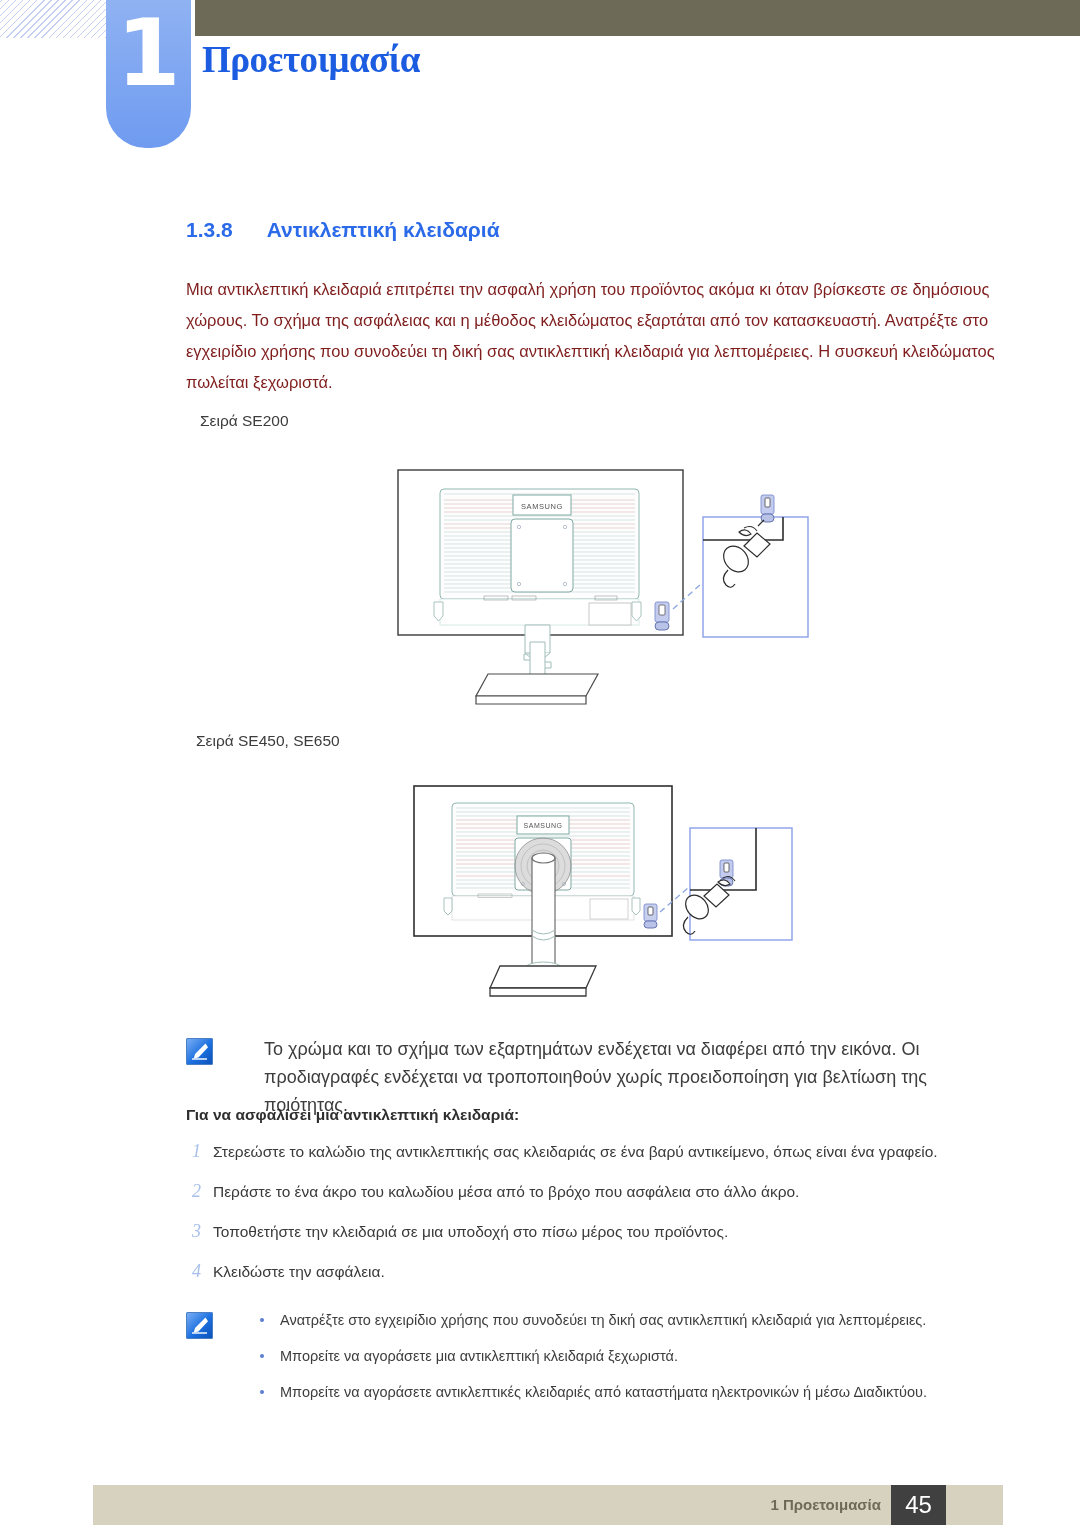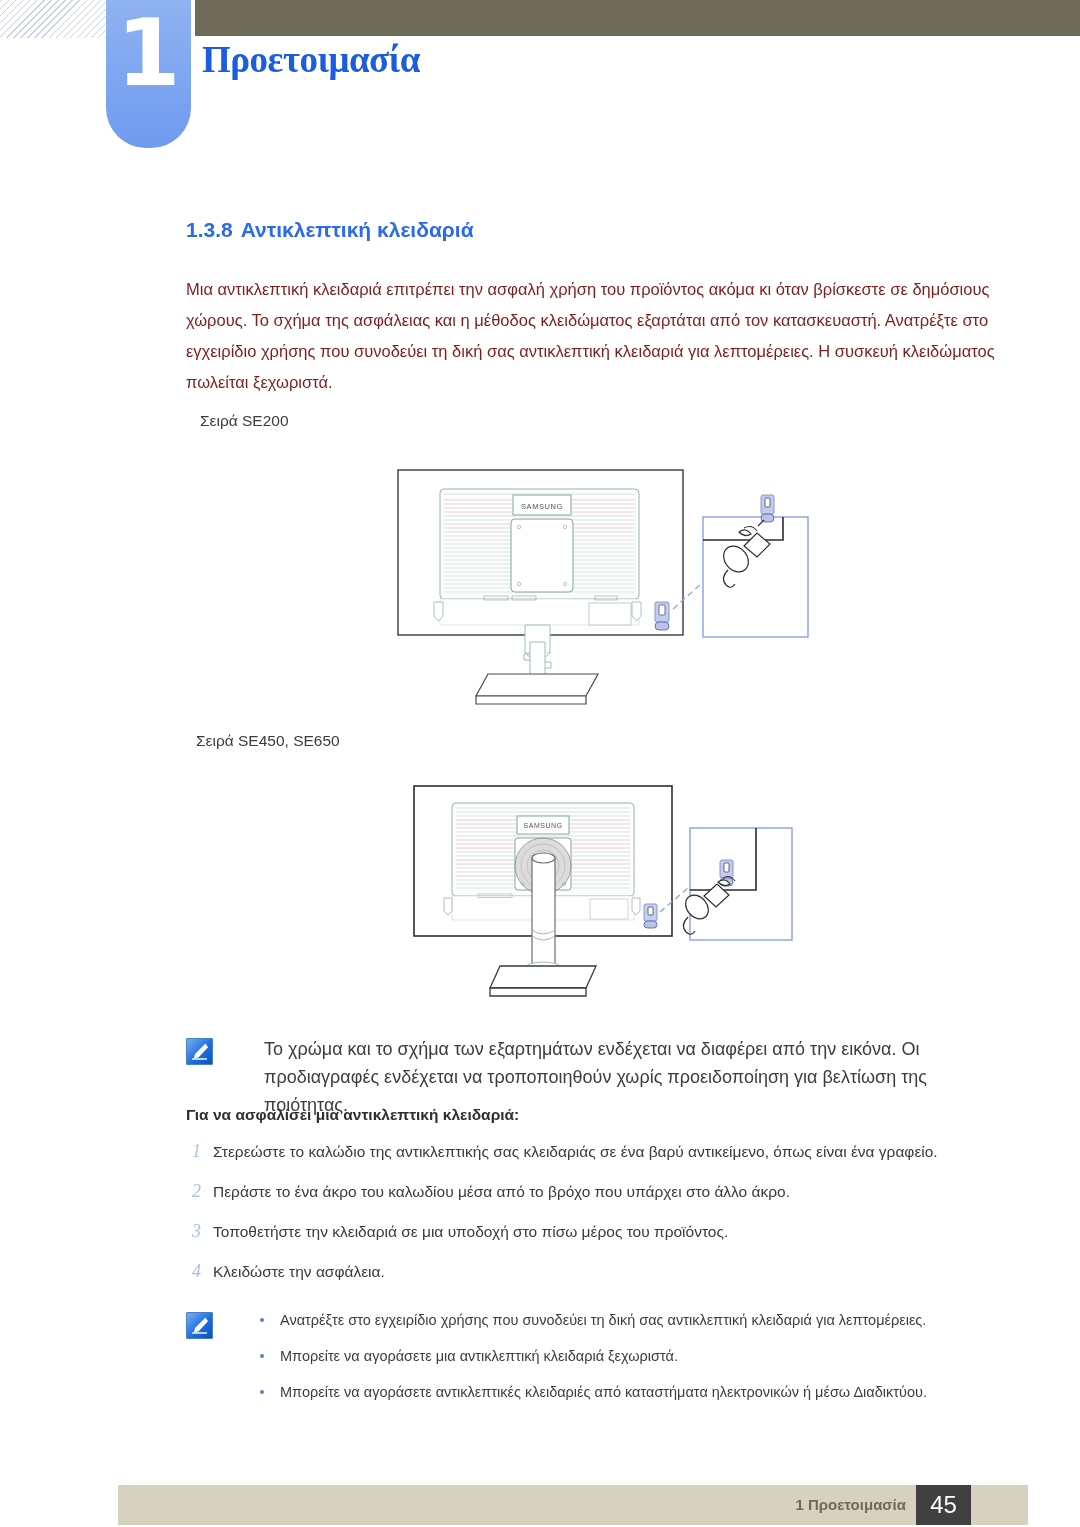--- a/index.html
+++ b/index.html
@@ -76,21 +76,21 @@
 
   
   .section-heading {
     position: absolute;
     left: 186px; top: 218px;
     font-size: 21px;
     font-weight: bold;
     color: #2b6ae8;
     white-space: nowrap;
   }
-  .section-heading .num { margin-right: 8px; }
+  .section-heading .num { margin-right: 34px; }
 
   
   .body-para {
     position: absolute;
     left: 186px; top: 274px;
     width: 812px;
     font-size: 16.5px;
     line-height: 31px;
     color: #7f1d1d;
     text-align: left;
@@ -196,21 +196,21 @@
     position: absolute;
     left: 8px; top: 10px;
     width: 4px; height: 4px;
     background: #5b7fd0;
     border-radius: 50%;
   }
 
   
   .footer {
     position: absolute;
-    left: 118px; top: 1485px;
+    left: 93px; top: 1485px;
     width: 910px;
     height: 40px;
     background: #d7d2c0;
   }
   .footer-label {
     position: absolute;
     right: 122px;
     top: 0;
     height: 40px;
     line-height: 40px;
@@ -453,21 +453,21 @@
 
 <div class="proc-title">Για να ασφαλίσει μια αντικλεπτική κλειδαριά:</div>
 
 <div class="steps">
   <div class="step">
     <div class="step-num">1</div>
     <div class="step-text">Στερεώστε το καλώδιο της αντικλεπτικής σας κλειδαριάς σε ένα βαρύ αντικείμενο, όπως είναι ένα γραφείο.</div>
   </div>
   <div class="step">
     <div class="step-num">2</div>
-    <div class="step-text">Περάστε το ένα άκρο του καλωδίου μέσα από το βρόχο που υπάρχει στο άλλο άκρο.</div>
+    <div class="step-text">Περάστε το ένα άκρο του καλωδίου μέσα από το βρόχο που ασφάλεια στο άλλο άκρο.</div>
   </div>
   <div class="step">
     <div class="step-num">3</div>
     <div class="step-text">Τοποθετήστε την κλειδαριά σε μια υποδοχή στο πίσω μέρος του προϊόντος.</div>
   </div>
   <div class="step">
     <div class="step-num">4</div>
     <div class="step-text">Κλειδώστε την ασφάλεια.</div>
   </div>
 </div>

